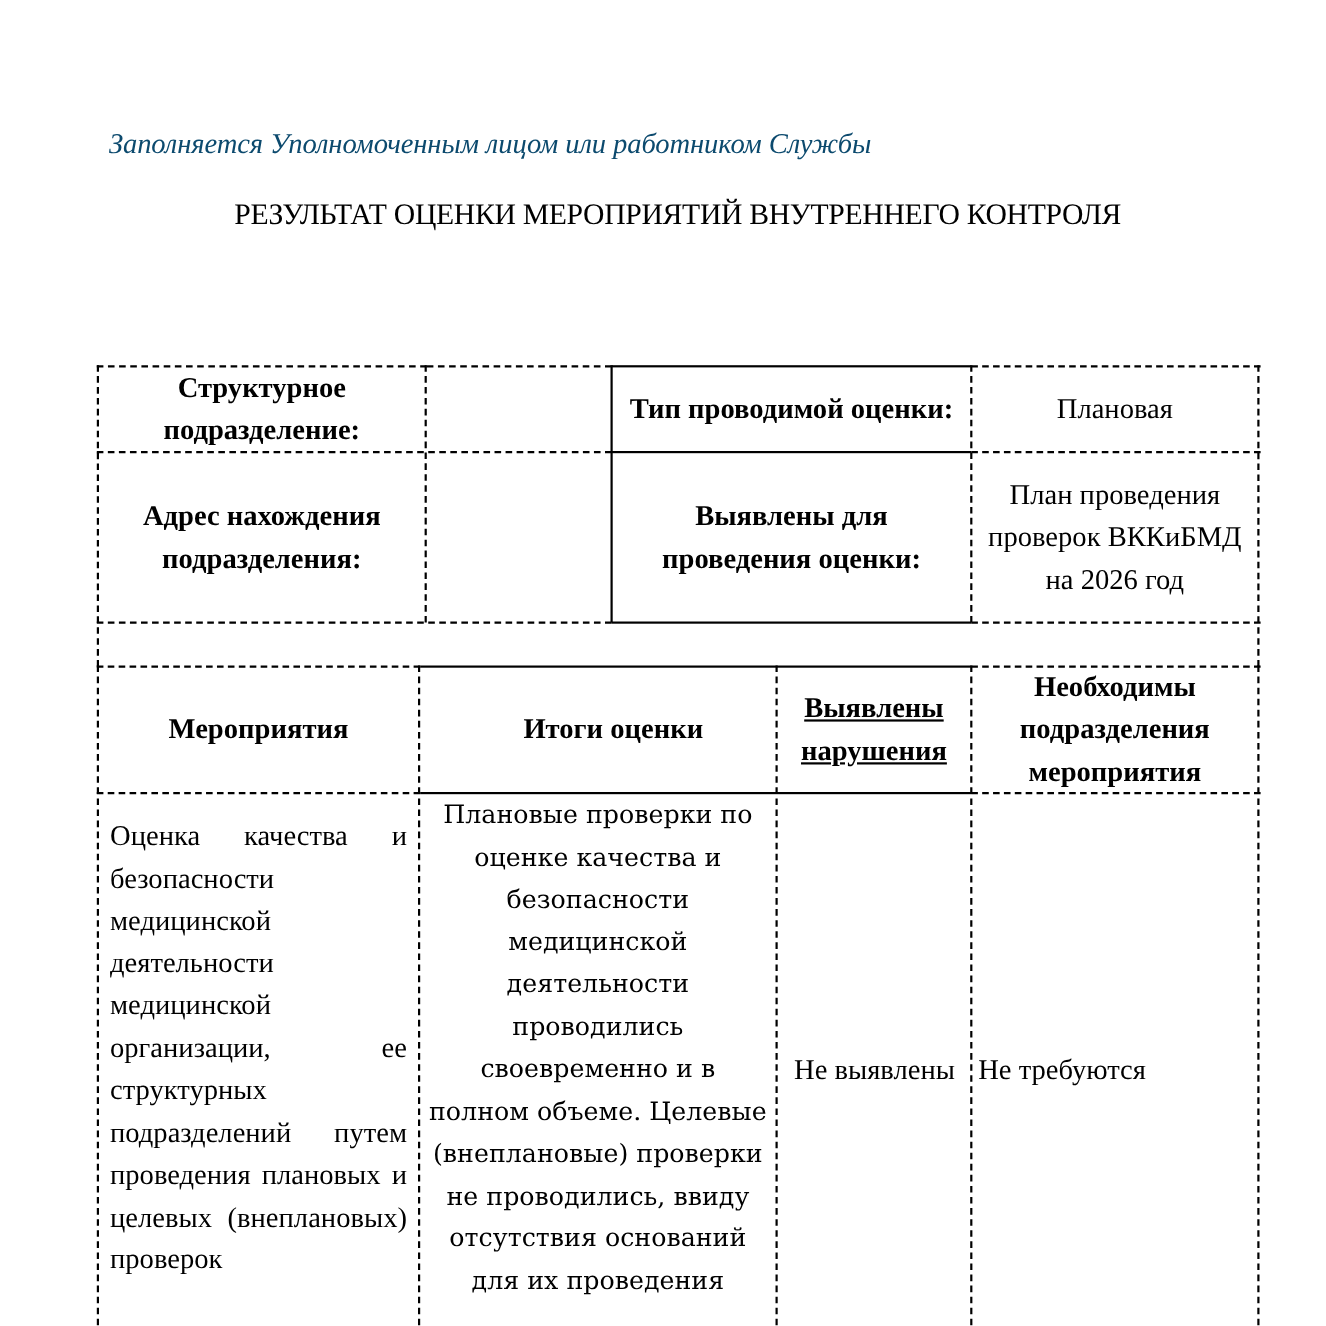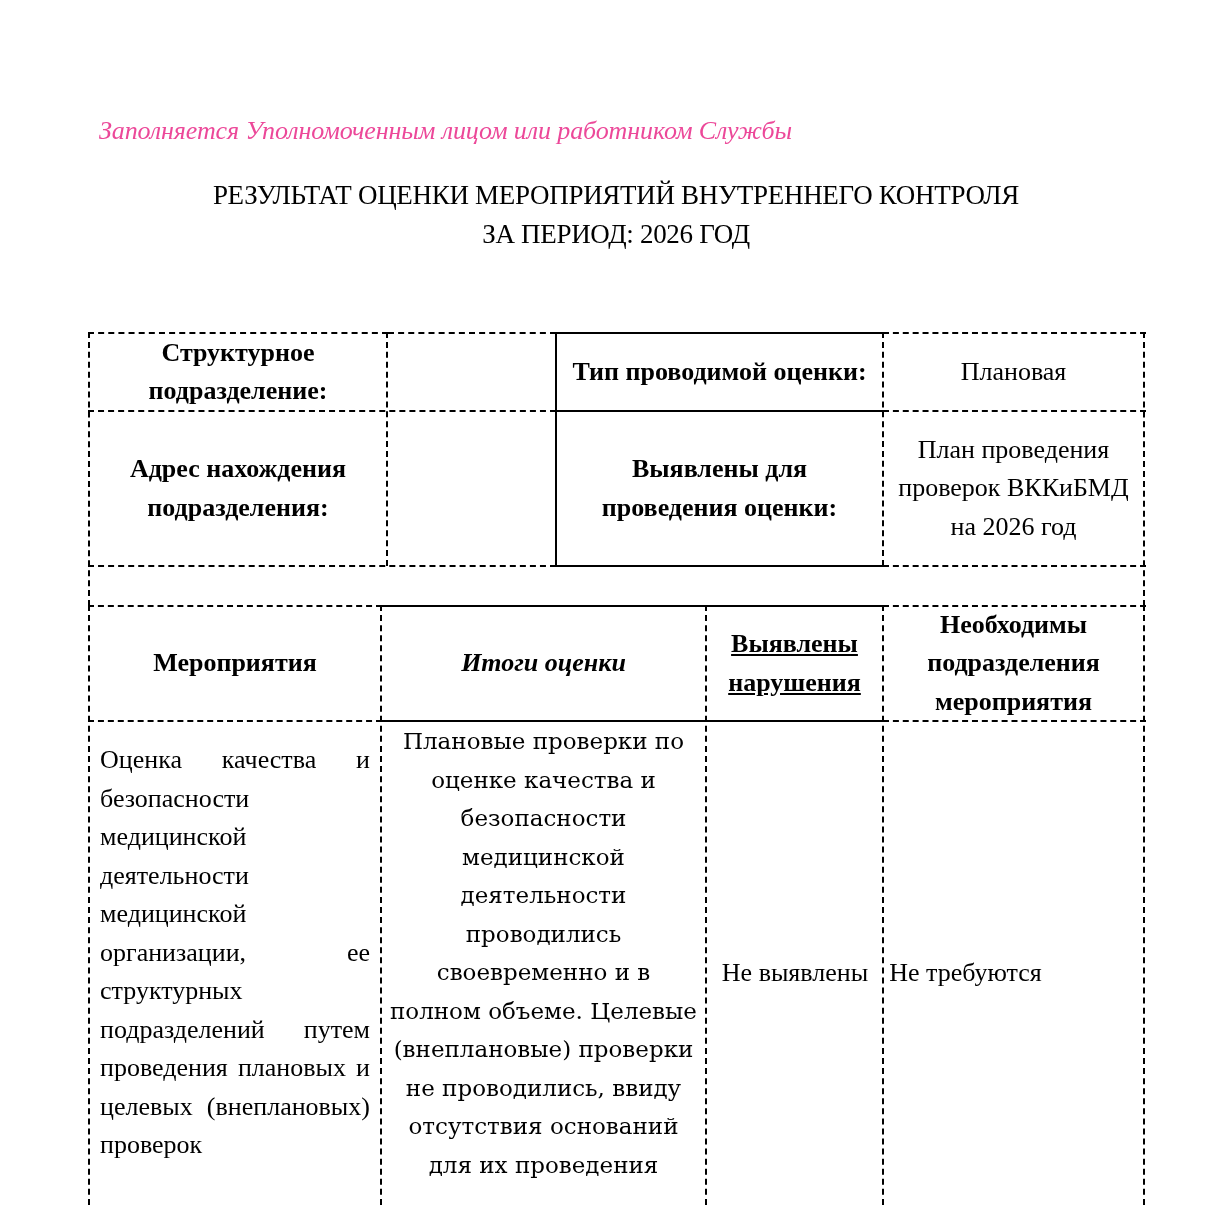--- a/index.html
+++ b/index.html
@@ -14,21 +14,21 @@
       overflow: hidden;
       font-family: "Liberation Serif", "DejaVu Serif", serif;
       color: #000;
     }
     .note {
       position: absolute;
       left: 99px;
       top: 116px;
       font-style: italic;
       font-size: 26px;
-      color: #ec4899;
+      color: #0c4a6e;
       white-space: nowrap;
       letter-spacing: -0.1px;
     }
     .title {
       position: absolute;
       left: 88px;
       width: 1056px;
       top: 176px;
       text-align: center;
       font-weight: normal;
@@ -83,21 +83,20 @@
       line-height: 38.5px;
     }
   </style>
 </head>
 <body>
 
 <div class="note">Заполняется Уполномоченным лицом или работником Службы</div>
 
 <div class="title">
   <div>РЕЗУЛЬТАТ ОЦЕНКИ МЕРОПРИЯТИЙ ВНУТРЕННЕГО КОНТРОЛЯ</div>
-  <div>ЗА ПЕРИОД: 2026 ГОД</div>
 </div>
 
 <div>
 
   <div class="hl dash" style="left:88px; top:332px; width:300px;"></div>
   <div class="hl dash" style="left:388px; top:332px; width:168px;"></div>
   <div class="hl solid" style="left:556px; top:332px; width:327px;"></div>
   <div class="hl dash" style="left:883px; top:332px; width:263px;"></div>
 
   <div class="hl dash" style="left:88px; top:410px; width:468px;"></div>
@@ -135,21 +134,21 @@
   <div class="hl solid" style="left:382px; top:720px; width:501px;"></div>
   <div class="hl dash" style="left:883px; top:720px; width:263px;"></div>
 
   <div class="vl dash" style="left:88px; top:605px; height:610px;"></div>
   <div class="vl dash" style="left:380px; top:605px; height:610px;"></div>
   <div class="vl dash" style="left:705px; top:605px; height:610px;"></div>
   <div class="vl dash" style="left:882px; top:605px; height:610px;"></div>
   <div class="vl dash" style="left:1143px; top:605px; height:610px;"></div>
 
   <div class="cell bold" style="left:90px; top:607px; width:290px; height:113px;">Мероприятия</div>
-  <div class="cell bold" style="left:382px; top:607px; width:323px; height:113px;font-style:italic;">Итоги оценки</div>
+  <div class="cell bold" style="left:396px; top:607px; width:323px; height:113px;">Итоги оценки</div>
   <div class="cell bold" style="left:707px; top:607px; width:175px; height:113px; padding:0 6px;text-decoration:underline;">Выявлены нарушения</div>
   <div class="cell bold" style="left:884px; top:607px; width:259px; height:113px; padding:0 4px;">Необходимы подразделения мероприятия</div>
 
   <div class="cell justify" style="left:90px; top:741px; width:290px; height:470px; padding:0 10px; display:block;">Оценка качества и безопасности медицинской деятельности медицинской организации, ее структурных подразделений путем проведения плановых и целевых (внеплановых) проверок</div>
   <div class="cell georgia" style="left:382px; top:722px; width:323px; height:500px; align-items:flex-start; padding:0 8px; display:block;">Плановые проверки по оценке качества и безопасности медицинской деятельности проводились своевременно и в полном объеме. Целевые (внеплановые) проверки не проводились, ввиду отсутствия оснований для их проведения</div>
   <div class="cell" style="left:720px; top:934px; width:150px; height:78px;">Не выявлены</div>
   <div class="cell" style="left:836px; top:954px; width:259px; height:38px;">Не требуются</div>
 </div>
 
 </body></html>

